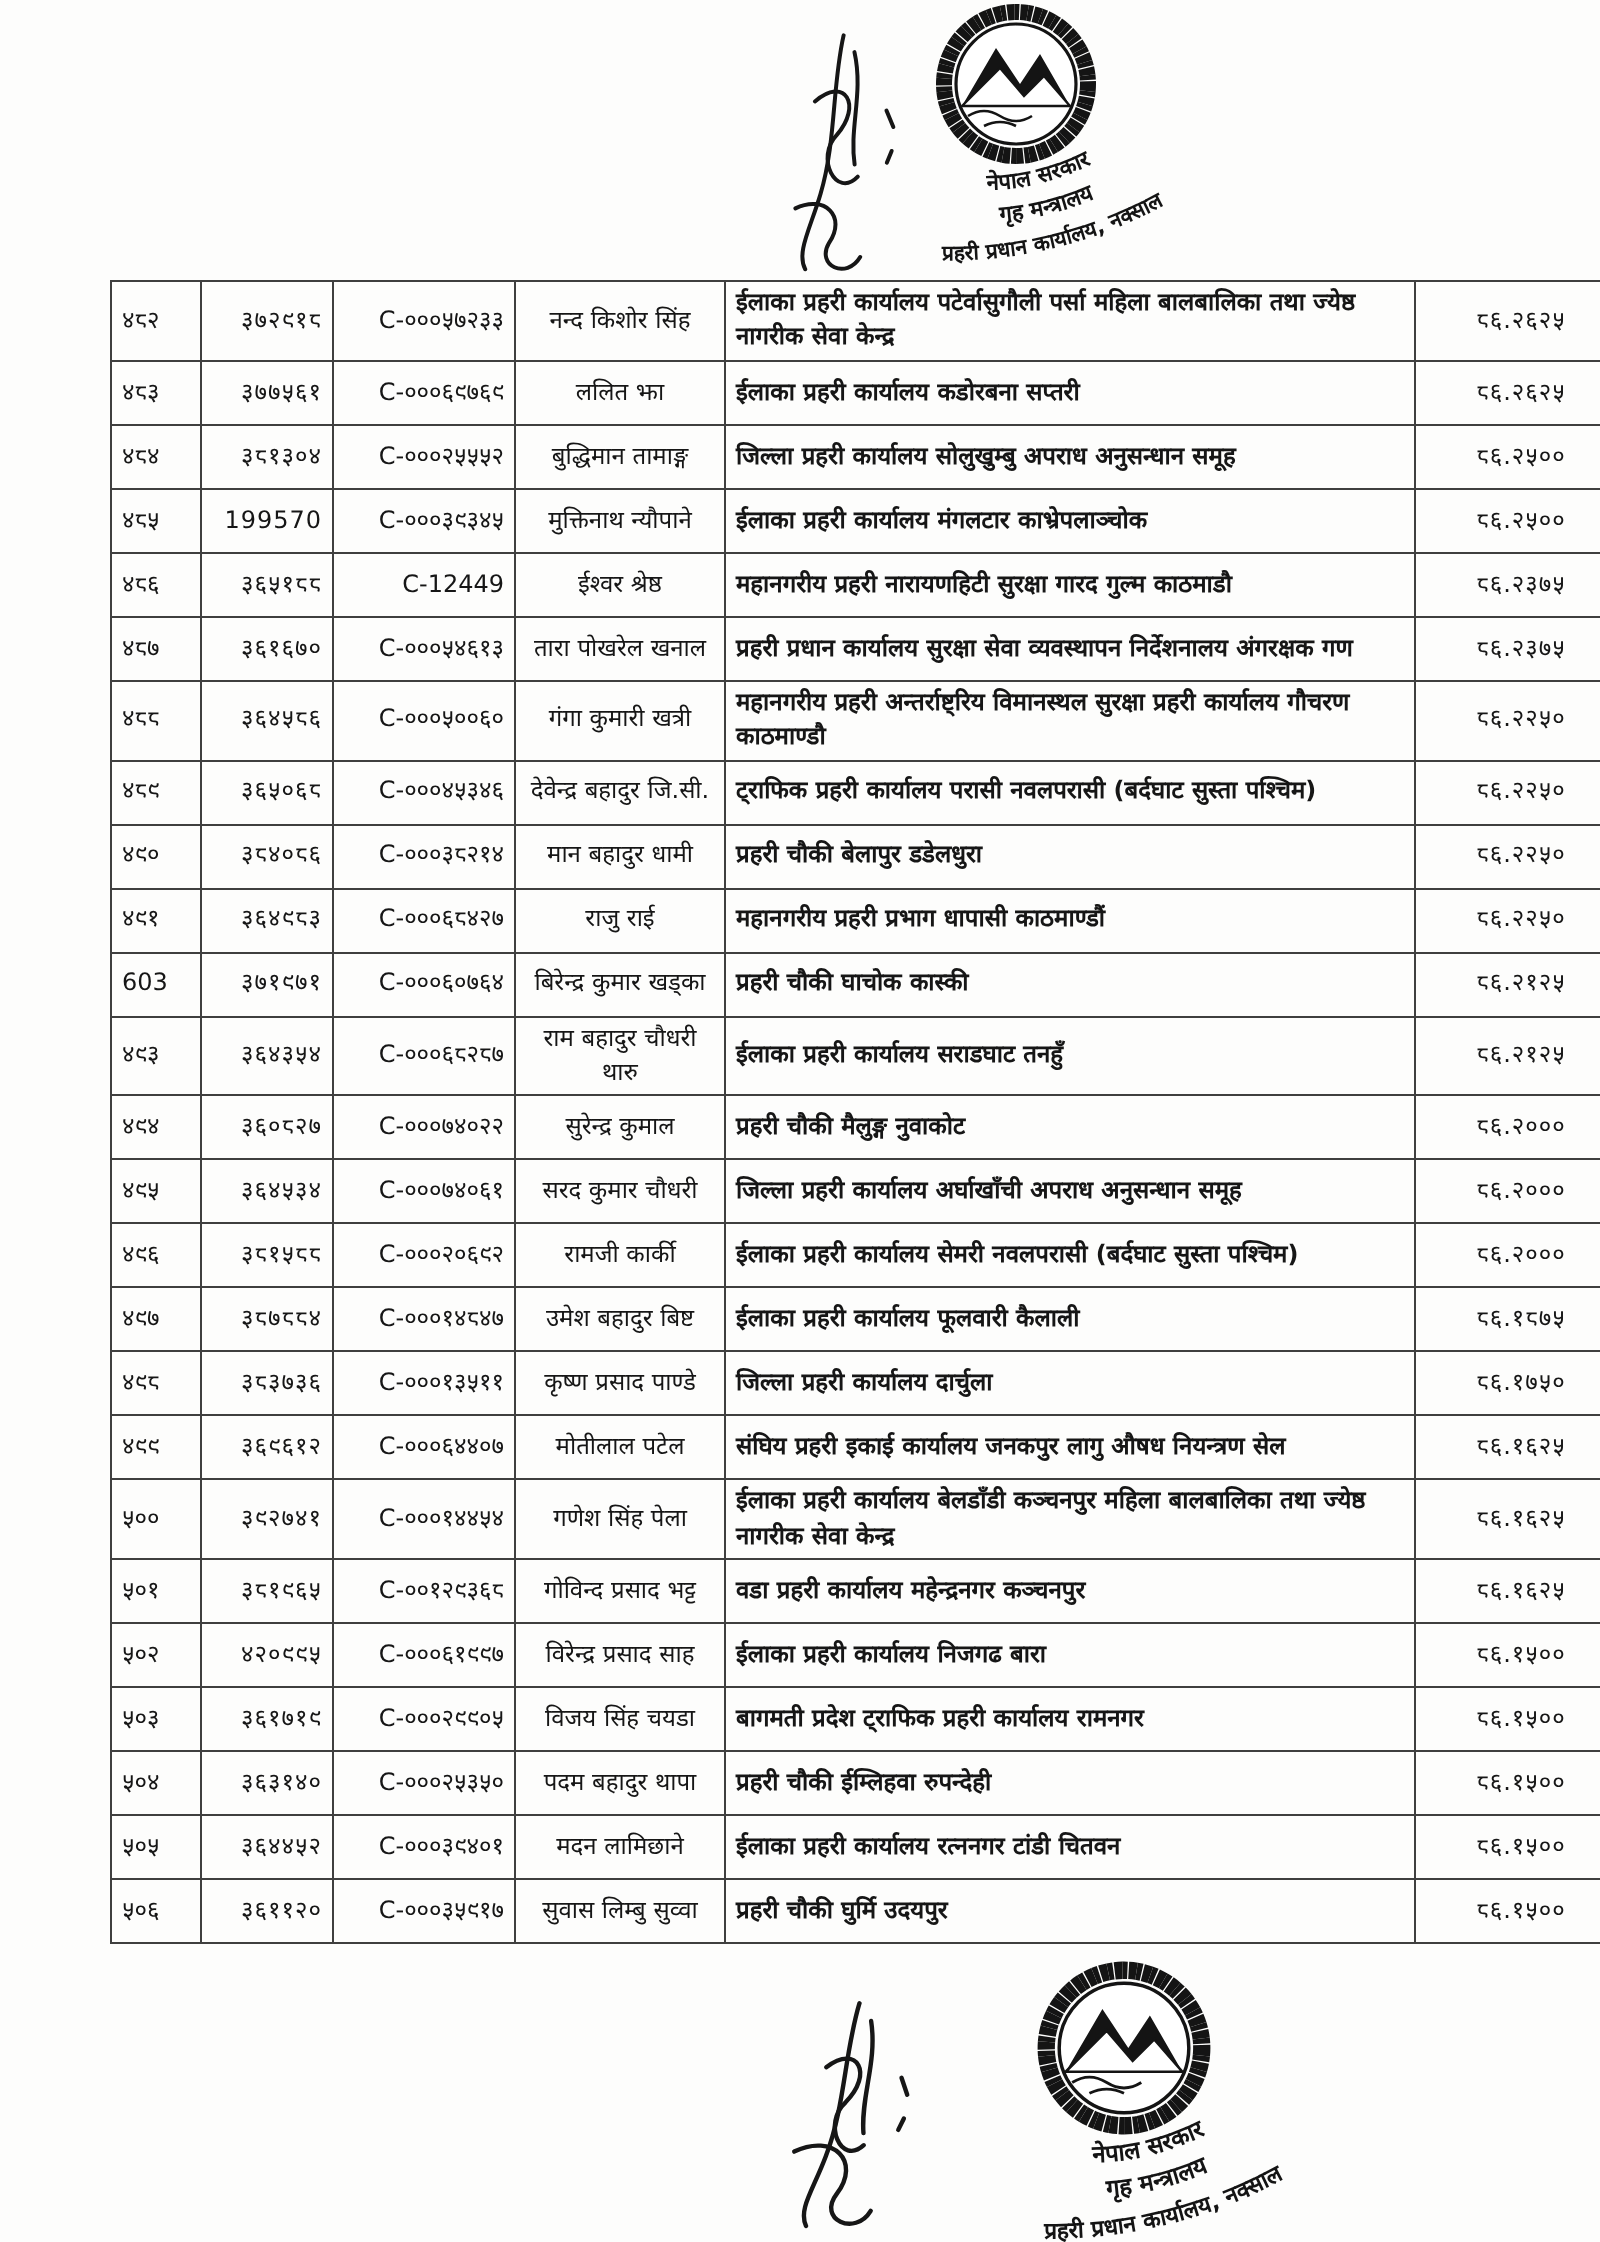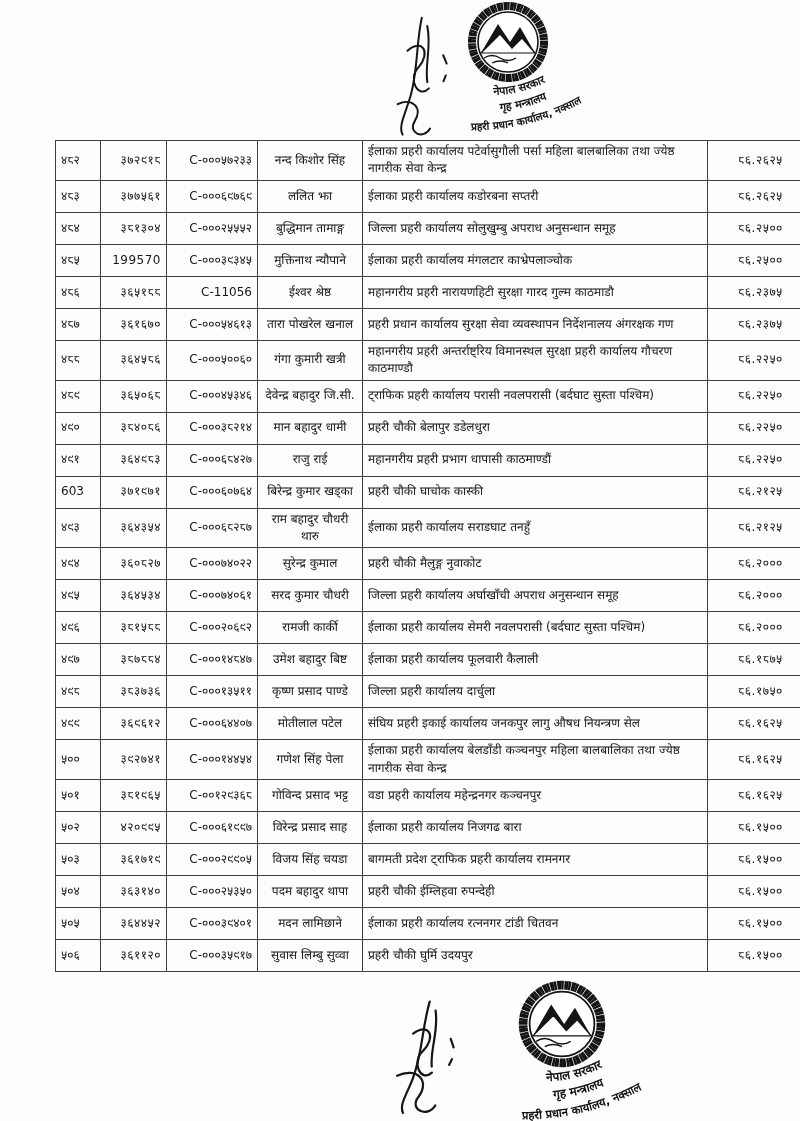--- a/index.html
+++ b/index.html
@@ -25,21 +25,21 @@
     padding:2px 5px;
     vertical-align:middle;
     overflow:hidden;
     word-wrap:break-word;
   }
   table.roster tr{min-height:27px;}
   td.c-sn{width:34px;text-align:left;}
   td.c-reg{width:55px;text-align:right;letter-spacing:.5px;}
   td.c-code{width:80px;text-align:right;}
   td.c-name{width:94px;text-align:center;}
-  td.c-office{width:334px;text-align:left;}
+  td.c-office{width:334px;text-align:left;font-weight:bold;}
   td.c-score{width:95px;text-align:center;letter-spacing:.5px;}
   table.roster td{height:27px;}
   
   .stamp{position:absolute;pointer-events:none;}
   .stamp-top{left:392px;top:0px;width:210px;height:140px;}
   .stamp-bottom{left:380px;top:980px;width:270px;height:141px;}
   svg text{font-family:"DejaVu Sans","Liberation Sans",sans-serif;font-weight:bold;fill:#141414;}
 </style>
 </head>
 <body>
@@ -109,21 +109,21 @@
       <td class="c-reg">199570</td>
       <td class="c-code">C-०००३९३४५</td>
       <td class="c-name">मुक्तिनाथ न्यौपाने</td>
       <td class="c-office">ईलाका प्रहरी कार्यालय मंगलटार काभ्रेपलाञ्चोक</td>
       <td class="c-score">८६.२५००</td>
     </tr>
 
     <tr>
       <td class="c-sn">४८६</td>
       <td class="c-reg">३६५१८८</td>
-      <td class="c-code">C-11056</td>
+      <td class="c-code">C-12449</td>
       <td class="c-name">ईश्वर श्रेष्ठ</td>
       <td class="c-office">महानगरीय प्रहरी नारायणहिटी सुरक्षा गारद गुल्म काठमाडौ</td>
       <td class="c-score">८६.२३७५</td>
     </tr>
 
     <tr>
       <td class="c-sn">४८७</td>
       <td class="c-reg">३६१६७०</td>
       <td class="c-code">C-०००५४६१३</td>
       <td class="c-name">तारा पोखरेल खनाल</td>

